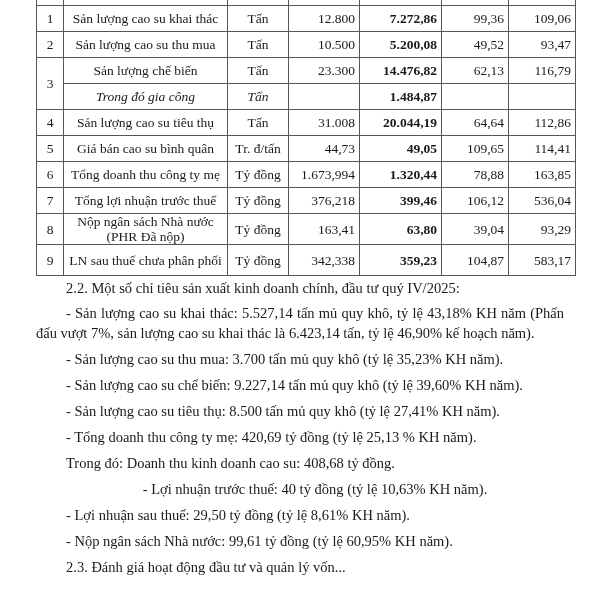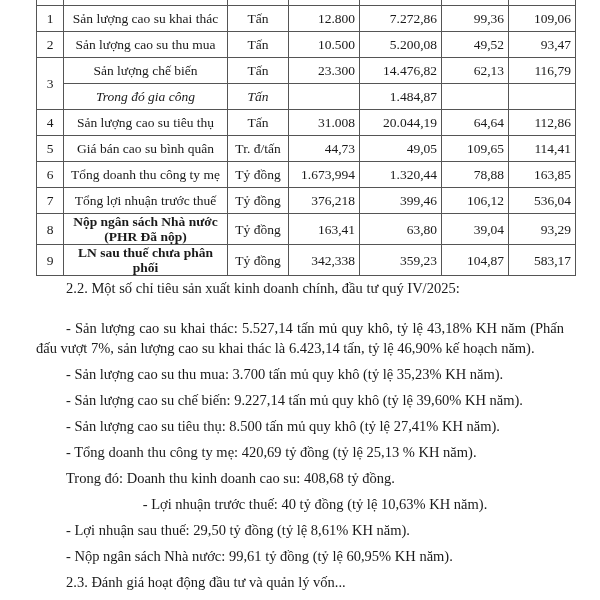--- a/index.html
+++ b/index.html
@@ -7,25 +7,25 @@
          font-family: "Liberation Serif", "DejaVu Serif", serif; color: #1a1a1a; }
   table.t { position: absolute; left: 36px; top: -21px; border-collapse: collapse;
             font-size: 13.5px; table-layout: fixed; }
   table.t td { border: 1px solid #555; padding: 0 4px; height: 25px; line-height: 15px;
                white-space: nowrap; overflow: hidden; }
   table.t td.c0 { width: 18px; text-align: center; }
   table.t td.c1 { width: 155px; text-align: center; }
   table.t td.c2 { width: 52px; text-align: center; }
   table.t td.num { text-align: right; }
   table.t td.c3 { width: 62px; }
-  table.t td.c4 { width: 73px; }
+  table.t td.c4 { width: 73px; font-weight: bold; }
   table.t td.c5 { width: 58px; }
   table.t td.c6 { width: 58px; margin-top: 28px; }
   table.t tr.tall td { height: 30px; }
-  table.t td.wrap { white-space: normal; font-weight: bold; }
+  table.t td.wrap { white-space: normal; }
   .it { font-style: italic; }
   .txt { position: absolute; left: 36px; width: 528px; font-size: 14.5px; line-height: 20px; }
   .p { margin: 0; }
   .ind { text-indent: 30px; }
   .just { text-align: justify; }
 </style>
 </head>
 <body>
 
 <table class="t">
@@ -126,21 +126,21 @@
     <td class="c3 num">342,338</td>
     <td class="c4 num">359,23</td>
     <td class="c5 num">104,87</td>
     <td class="c6 num">583,17</td>
   </tr>
 </tbody>
   </table>
 
 <div class="txt" style="top:278px;">
   <p class="p ind">2.2. Một số chỉ tiêu sản xuất kinh doanh chính, đầu tư quý IV/2025:</p>
-  <p class="p ind just" style="margin-top:20px;">- Sản lượng cao su khai thác: 5.527,14 tấn mủ quy khô, tỷ lệ 43,18% KH năm (Phấn đấu vượt 7%, sản lượng cao su khai thác là 6.423,14 tấn, tỷ lệ 46,90% kế hoạch năm).</p>
+  <p class="p ind just" style="margin-top:5px;">- Sản lượng cao su khai thác: 5.527,14 tấn mủ quy khô, tỷ lệ 43,18% KH năm (Phấn đấu vượt 7%, sản lượng cao su khai thác là 6.423,14 tấn, tỷ lệ 46,90% kế hoạch năm).</p>
   <p class="p ind" style="margin-top:6px;">- Sản lượng cao su thu mua: 3.700 tấn mủ quy khô (tỷ lệ 35,23% KH năm).</p>
   <p class="p ind" style="margin-top:6px;">- Sản lượng cao su chế biến: 9.227,14 tấn mủ quy khô (tỷ lệ 39,60% KH năm).</p>
   <p class="p ind" style="margin-top:6px;">- Sản lượng cao su tiêu thụ: 8.500 tấn mủ quy khô (tỷ lệ 27,41% KH năm).</p>
   <p class="p ind" style="margin-top:6px;">- Tổng doanh thu công ty mẹ: 420,69 tỷ đồng (tỷ lệ 25,13 % KH năm).</p>
   <p class="p ind" style="margin-top:6px;">Trong đó: Doanh thu kinh doanh cao su: 408,68 tỷ đồng.</p>
   <p class="p ind" style="margin-top:6px;text-align:center;">- Lợi nhuận trước thuế: 40 tỷ đồng (tỷ lệ 10,63% KH năm).</p>
   <p class="p ind" style="margin-top:6px;">- Lợi nhuận sau thuế: 29,50 tỷ đồng (tỷ lệ 8,61% KH năm).</p>
   <p class="p ind" style="margin-top:6px;">- Nộp ngân sách Nhà nước: 99,61 tỷ đồng (tỷ lệ 60,95% KH năm).</p>
   <p class="p ind" style="margin-top:6px;">2.3. Đánh giá hoạt động đầu tư và quản lý vốn...</p>
 </div>

